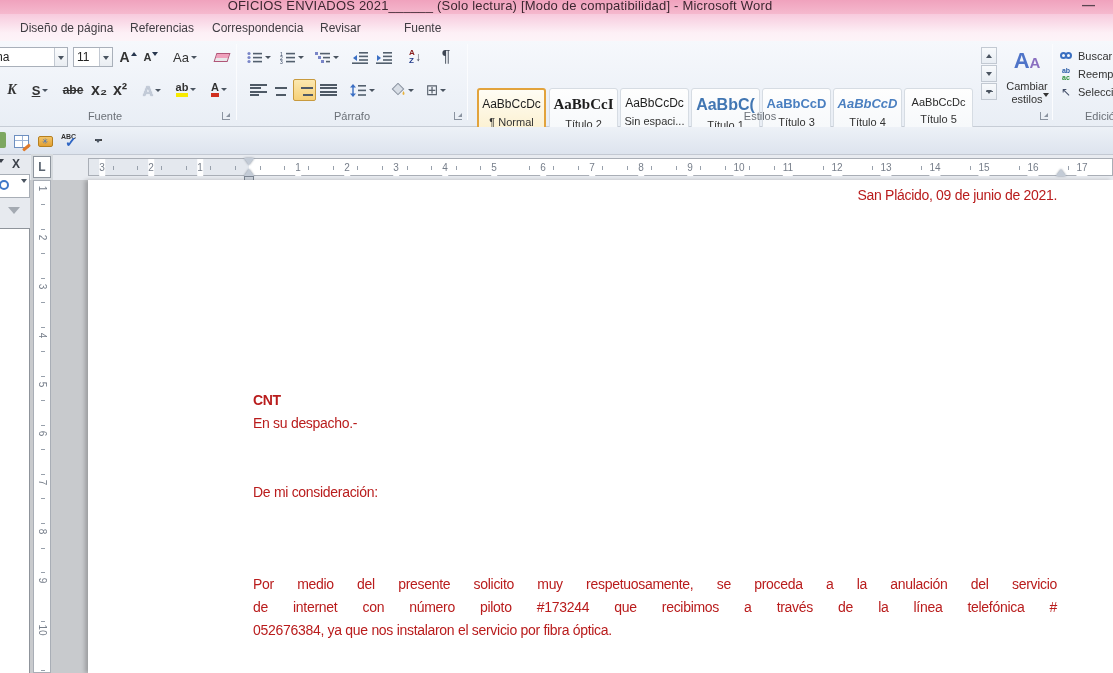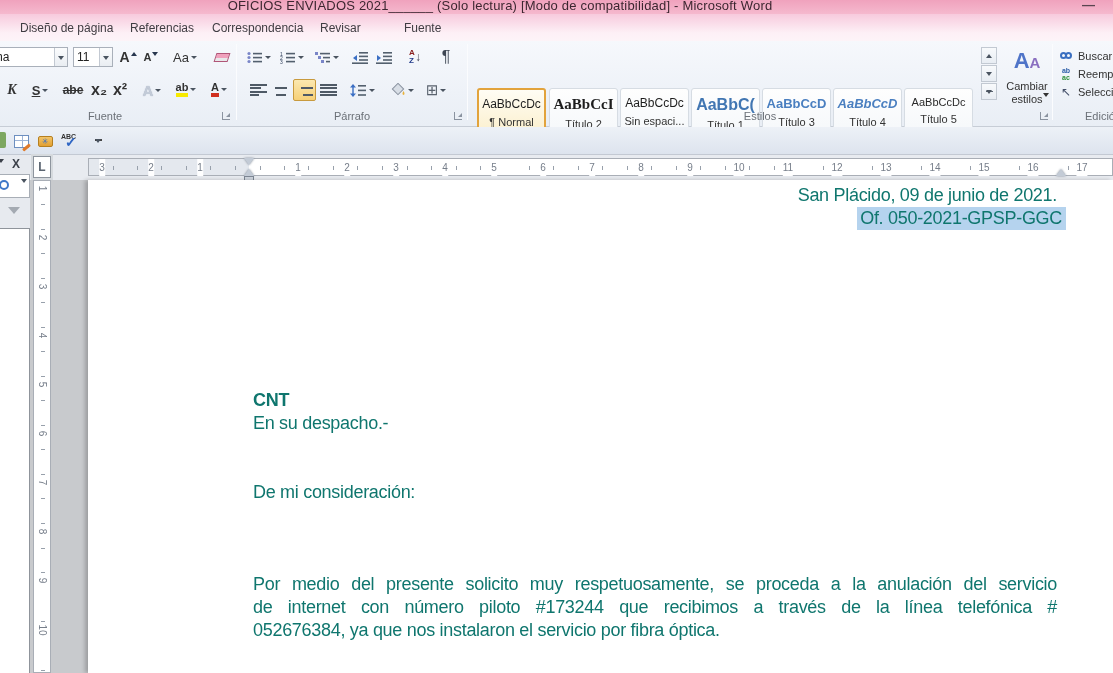--- a/index.html
+++ b/index.html
@@ -150,21 +150,21 @@
 
   
   #vruler{position:absolute;left:33px;top:180px;width:18px;height:493px;background:#fff;
     border:1px solid #a9aeb6;z-index:2;}
   .vticks{position:absolute;left:7px;top:0;width:4px;height:100%;
     background:repeating-linear-gradient(180deg,transparent 0 23.5px,#98a0ab 23.5px 24.5px);}
   .vnum{position:absolute;left:3px;width:10px;text-align:center;font-size:10px;color:#767e8a;
     transform:rotate(90deg);}
   #page{position:absolute;left:88px;top:180px;width:1025px;height:493px;background:#fff;
     box-shadow:-3px 0 4px rgba(0,0,0,.22);}
-  .dline{position:absolute;left:165px;right:56px;font-size:18px;line-height:23px;color:#0f766e;
+  .dline{position:absolute;left:165px;right:56px;font-size:14px;line-height:23px;color:#b91c1c;
     letter-spacing:-.3px;}
   .dline.right{text-align:right;}
   .dline.just{text-align:justify;text-align-last:justify;}
   .selspan{padding:1px 4px 2px 3px;}
   .bold{font-weight:bold;}
 </style>
 </head>
 <body>
 
 <div id="app">
@@ -514,23 +514,20 @@
       <span class="vnum" style="top: 198px;">5</span>
       <span class="vnum" style="top: 247px;">6</span>
       <span class="vnum" style="top: 296px;">7</span>
       <span class="vnum" style="top: 345px;">8</span>
       <span class="vnum" style="top: 394px;">9</span>
       <span class="vnum" style="top: 443px;">10</span>
     </div>
 
   <div id="page">
     <div class="dline right" style="top:4px">San Plácido, 09 de junio de 2021.</div>
-    <div class="dline right" style="top:27px;right:47px">
-      <span class="selspan" id="sel-ref" style="background: rgb(181, 211, 238);">Of. 050-2021-GPSP-GGC</span>
-    </div>
     <div class="dline bold" style="top:209px">CNT</div>
     <div class="dline" style="top:232px">En su despacho.-</div>
     <div class="dline" style="top:301px">De mi consideración:</div>
     <div class="dline just" style="top:393px">Por medio del presente solicito muy respetuosamente, se proceda a la anulación del servicio</div>
     <div class="dline just" style="top:416px">de internet con número piloto #173244 que recibimos a través de la línea telefónica #</div>
     <div class="dline" style="top:439px">052676384,  ya que nos instalaron el servicio por fibra óptica.</div>
   </div>
 
 </div>
 

